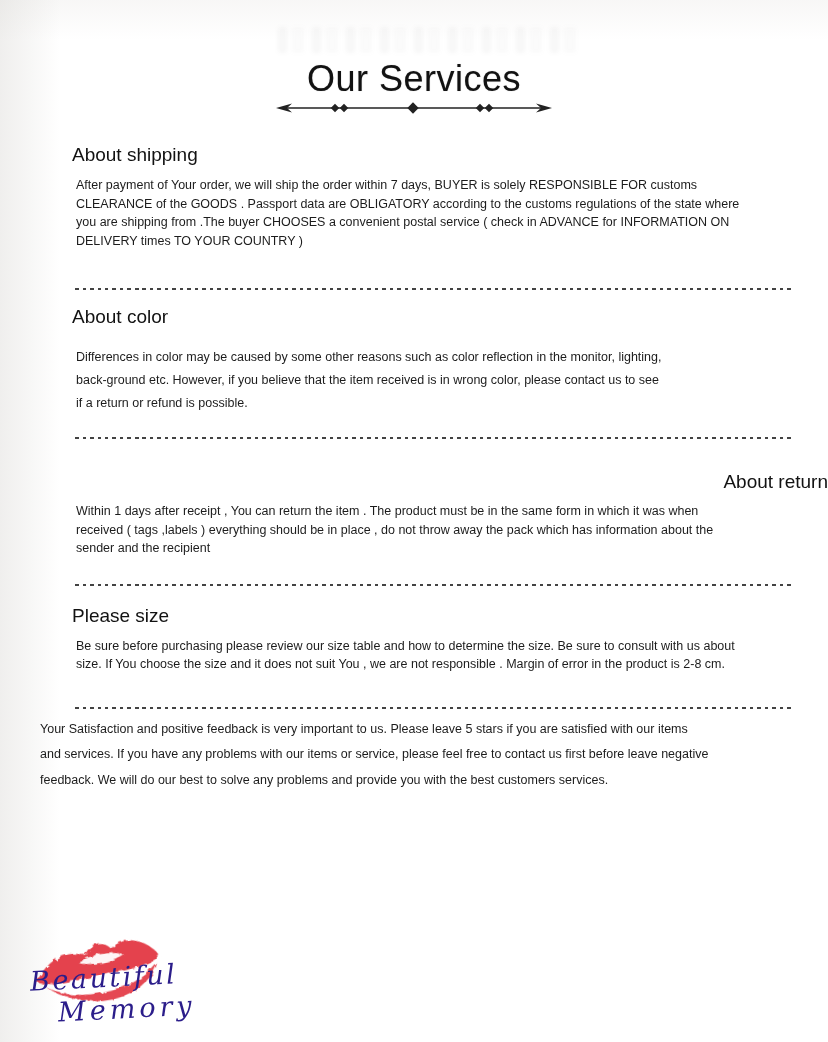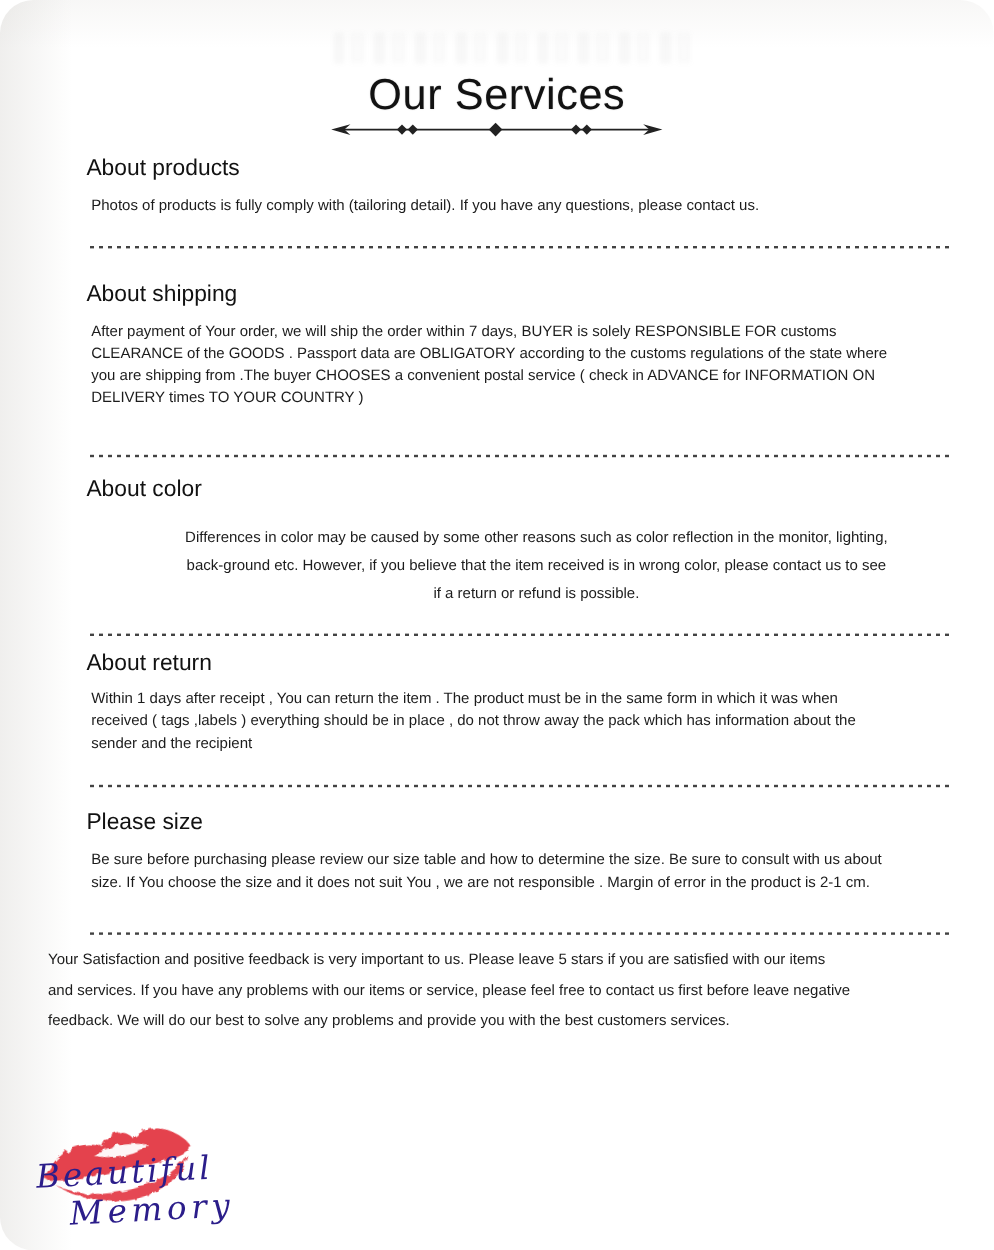--- a/index.html
+++ b/index.html
@@ -10,21 +10,20 @@
     position: relative;
     overflow: hidden;
     color: #161616;
   }
   .page {
     position: absolute; inset: 0;
     background:
       linear-gradient(to right, rgba(210,208,204,0.35) 0px, rgba(255,255,255,0) 60px),
       linear-gradient(to bottom, rgba(225,223,220,0.25) 0px, rgba(255,255,255,0) 40px),
       #ffffff;
-    border-radius: 28px;
   }
 
   
   .ghost-artifact {
     position: absolute; top: 27px; left: 278px;
     width: 300px; height: 26px;
     background: repeating-linear-gradient(to right,
       rgba(120,120,120,0.10) 0 9px, rgba(255,255,255,0) 9px 14px,
       rgba(140,140,140,0.07) 14px 26px, rgba(255,255,255,0) 26px 34px);
     filter: blur(2px);
@@ -52,41 +51,41 @@
     font-weight: 400;
     color: #121212;
   }
   .section-body {
     margin: 0 10px 0 76px;
     font-size: 12.5px;
     line-height: 18.5px;
     color: #1c1c1c;
     white-space: pre-line;
   }
-  .section-body.loose   { line-height: 23px; text-align: center; }
+  .section-body.loose   { line-height: 23px; }
   .section-body.xlloose { line-height: 25.5px; margin-left: 40px; }
 
   .dash-sep {
     height: 2px;
     margin-left: 75px;
     width: 720px;
     background: repeating-linear-gradient(to right, #434343 0 3.5px, rgba(255,255,255,0) 3.5px 7.5px);
   }
 
   
   .mt-h1sec { margin-top: 14px; }
   .s1 .section-body { margin-top: 10px; }
   .d1 { margin-top: 24px; }
   .s2 .section-heading { margin-top: 28px; }
   .s2 .section-body { margin-top: 10px; }
   .d2 { margin-top: 38px; }
   .s3 .section-heading { margin-top: 16px; }
   .s3 .section-body { margin-top: 18px; }
   .d3 { margin-top: 22px; }
-  .s4 .section-heading { margin-top: 12px; }
+  .s4 .section-heading { margin-top: 32px; text-align: right; }
   .s4 .section-body { margin-top: 9px; }
   .d4 { margin-top: 26px; }
   .s5 .section-heading { margin-top: 19px; }
   .s5 .section-body { margin-top: 10px; }
   .d5 { margin-top: 33px; }
   .s6 .section-heading { margin-top: 21px; }
   .s6 .section-body { margin-top: 8px; }
 
   .brand-logo {
     position: absolute;
@@ -128,25 +127,20 @@
     <polygon points="278,8 262,3.5 267,8 262,12.5" fill="#222222"></polygon>
     <rect x="58" y="5" width="6" height="6" fill="#222222" transform="rotate(45 61 8)"></rect>
     <rect x="67" y="5" width="6" height="6" fill="#222222" transform="rotate(45 70 8)"></rect>
     <rect x="135" y="4" width="8" height="8" fill="#222222" transform="rotate(45 139 8)"></rect>
     <rect x="203" y="5" width="6" height="6" fill="#222222" transform="rotate(45 206 8)"></rect>
     <rect x="212" y="5" width="6" height="6" fill="#222222" transform="rotate(45 215 8)"></rect>
   </svg>
 
   <div class="content">
 
-    <section class="s1">
-      <h2 class="section-heading mt-h1sec">About products</h2>
-      <p class="section-body">Photos of products is fully comply with (tailoring detail). If you have any questions, please contact us.</p>
-      <div class="dash-sep d1"></div>
-    </section>
 
     <section class="s2">
       <h2 class="section-heading">About shipping</h2>
       <p class="section-body">After payment of Your order, we will ship the order within 7 days, BUYER is solely RESPONSIBLE FOR customs
 CLEARANCE of the GOODS . Passport data are OBLIGATORY according to the customs regulations of the state where
 you are shipping from .The buyer CHOOSES a convenient postal service ( check in ADVANCE for INFORMATION ON
 DELIVERY times TO YOUR COUNTRY )</p>
       <div class="dash-sep d2"></div>
     </section>
 
@@ -162,21 +156,21 @@
       <h2 class="section-heading">About return</h2>
       <p class="section-body">Within 1 days after receipt , You can return the item . The product must be in the same form in which it was when
 received ( tags ,labels ) everything should be in place , do not throw away the pack which has information about the
 sender and the recipient</p>
       <div class="dash-sep d4"></div>
     </section>
 
     <section class="s5">
       <h2 class="section-heading">Please size</h2>
       <p class="section-body">Be sure before purchasing  please review our size table and how to determine the size. Be sure to consult with us about
-size. If You choose the size and it does not suit You , we are not responsible . Margin of error in the product is 2-1 cm.</p>
+size. If You choose the size and it does not suit You , we are not responsible . Margin of error in the product is 2-8 cm.</p>
       <div class="dash-sep d5"></div>
     </section>
 
     <section class="s6">
       <p class="section-body xlloose">Your Satisfaction and positive feedback is very important to us. Please leave 5 stars if you are satisfied with our items
 and services. If you have any problems with our items or service, please feel free to contact us first before leave negative
 feedback. We will do our best to solve any problems and provide you with the best customers services.</p>
     </section>
 
   </div>

